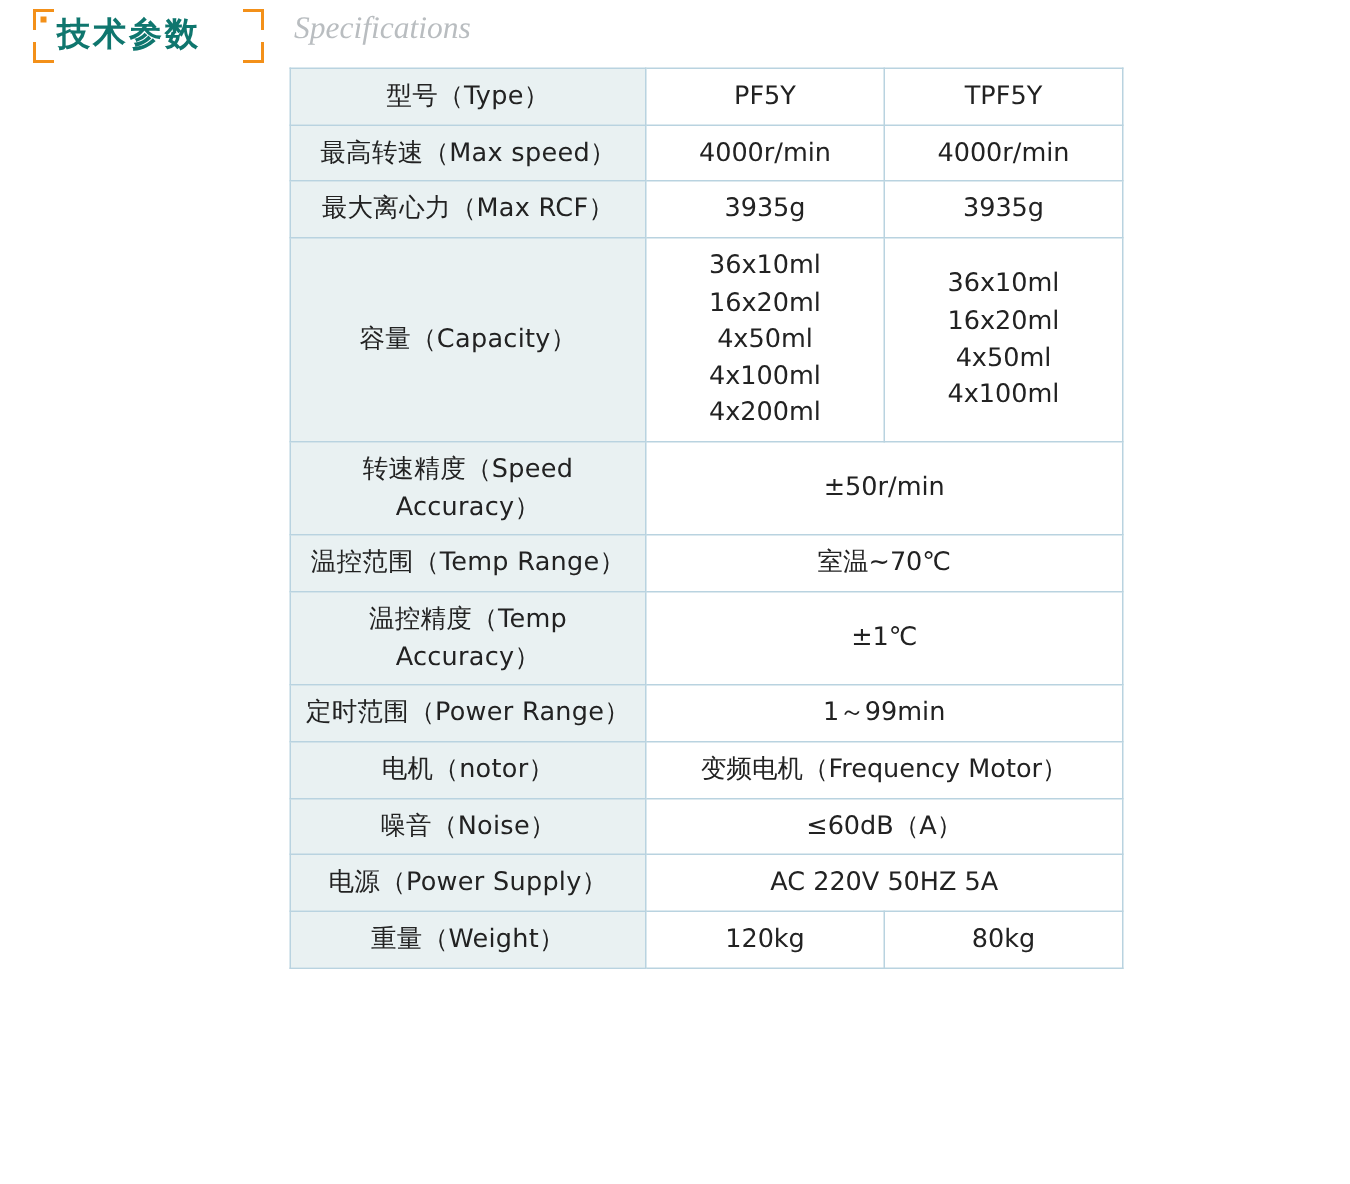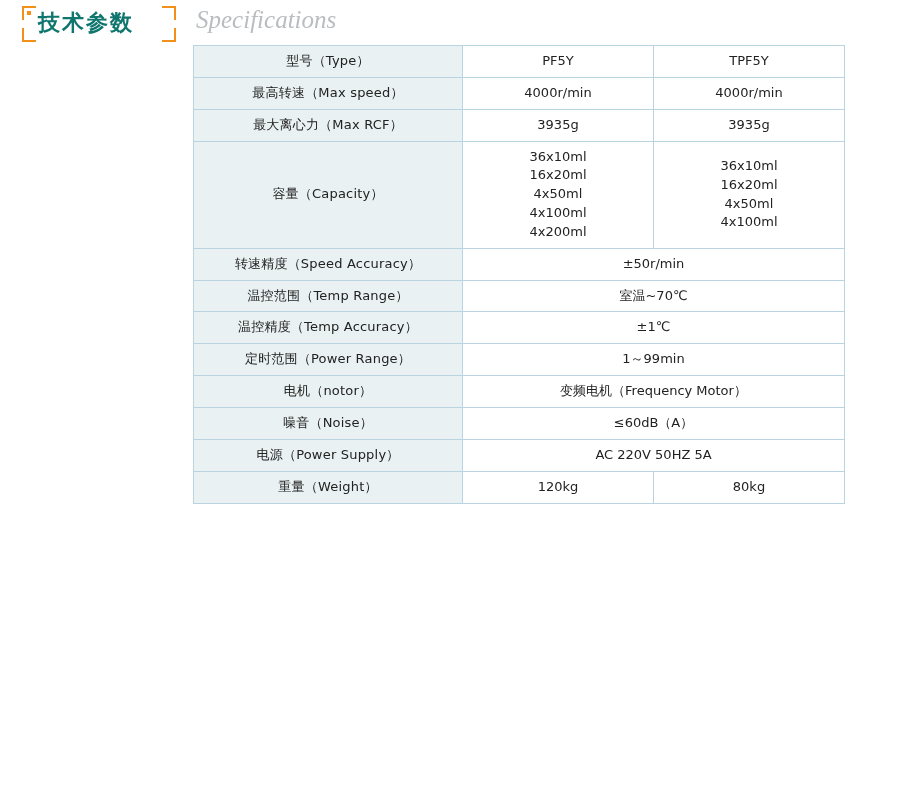--- a/index.html
+++ b/index.html
@@ -60,21 +60,21 @@
     top: 3px;
     width: 4px;
     height: 4px;
     background: #f39019;
   }
 
   .en-title {
     position: absolute;
     left: 196px;
     top: 6px;
-    font-size: 25px;
+    font-size: 21px;
     font-style: italic;
     color: #b9bdc0;
     font-family: "Liberation Serif", serif;
     white-space: nowrap;
   }
 
   
   .table-wrap {
     position: absolute;
     left: 193px;
@@ -83,24 +83,24 @@
   }
   table.spec {
     border-collapse: collapse;
     width: 528px;
     table-layout: fixed;
   }
   table.spec td {
     border: 1px solid #b9d3e0;
     text-align: center;
     vertical-align: middle;
-    font-size: 13px;
+    font-size: 17px;
     color: #222;
     font-family: "DejaVu Sans", "Liberation Sans", sans-serif;
-    padding: 6px 20px;
+    padding: 6px 4px;
     line-height: 1.45;
   }
   td.label {
     width: 228px;
     background: #e9f1f2;
     font-size: 14.5px;
     letter-spacing: 0.2px;
   }
   td.val {
     width: 150px;

